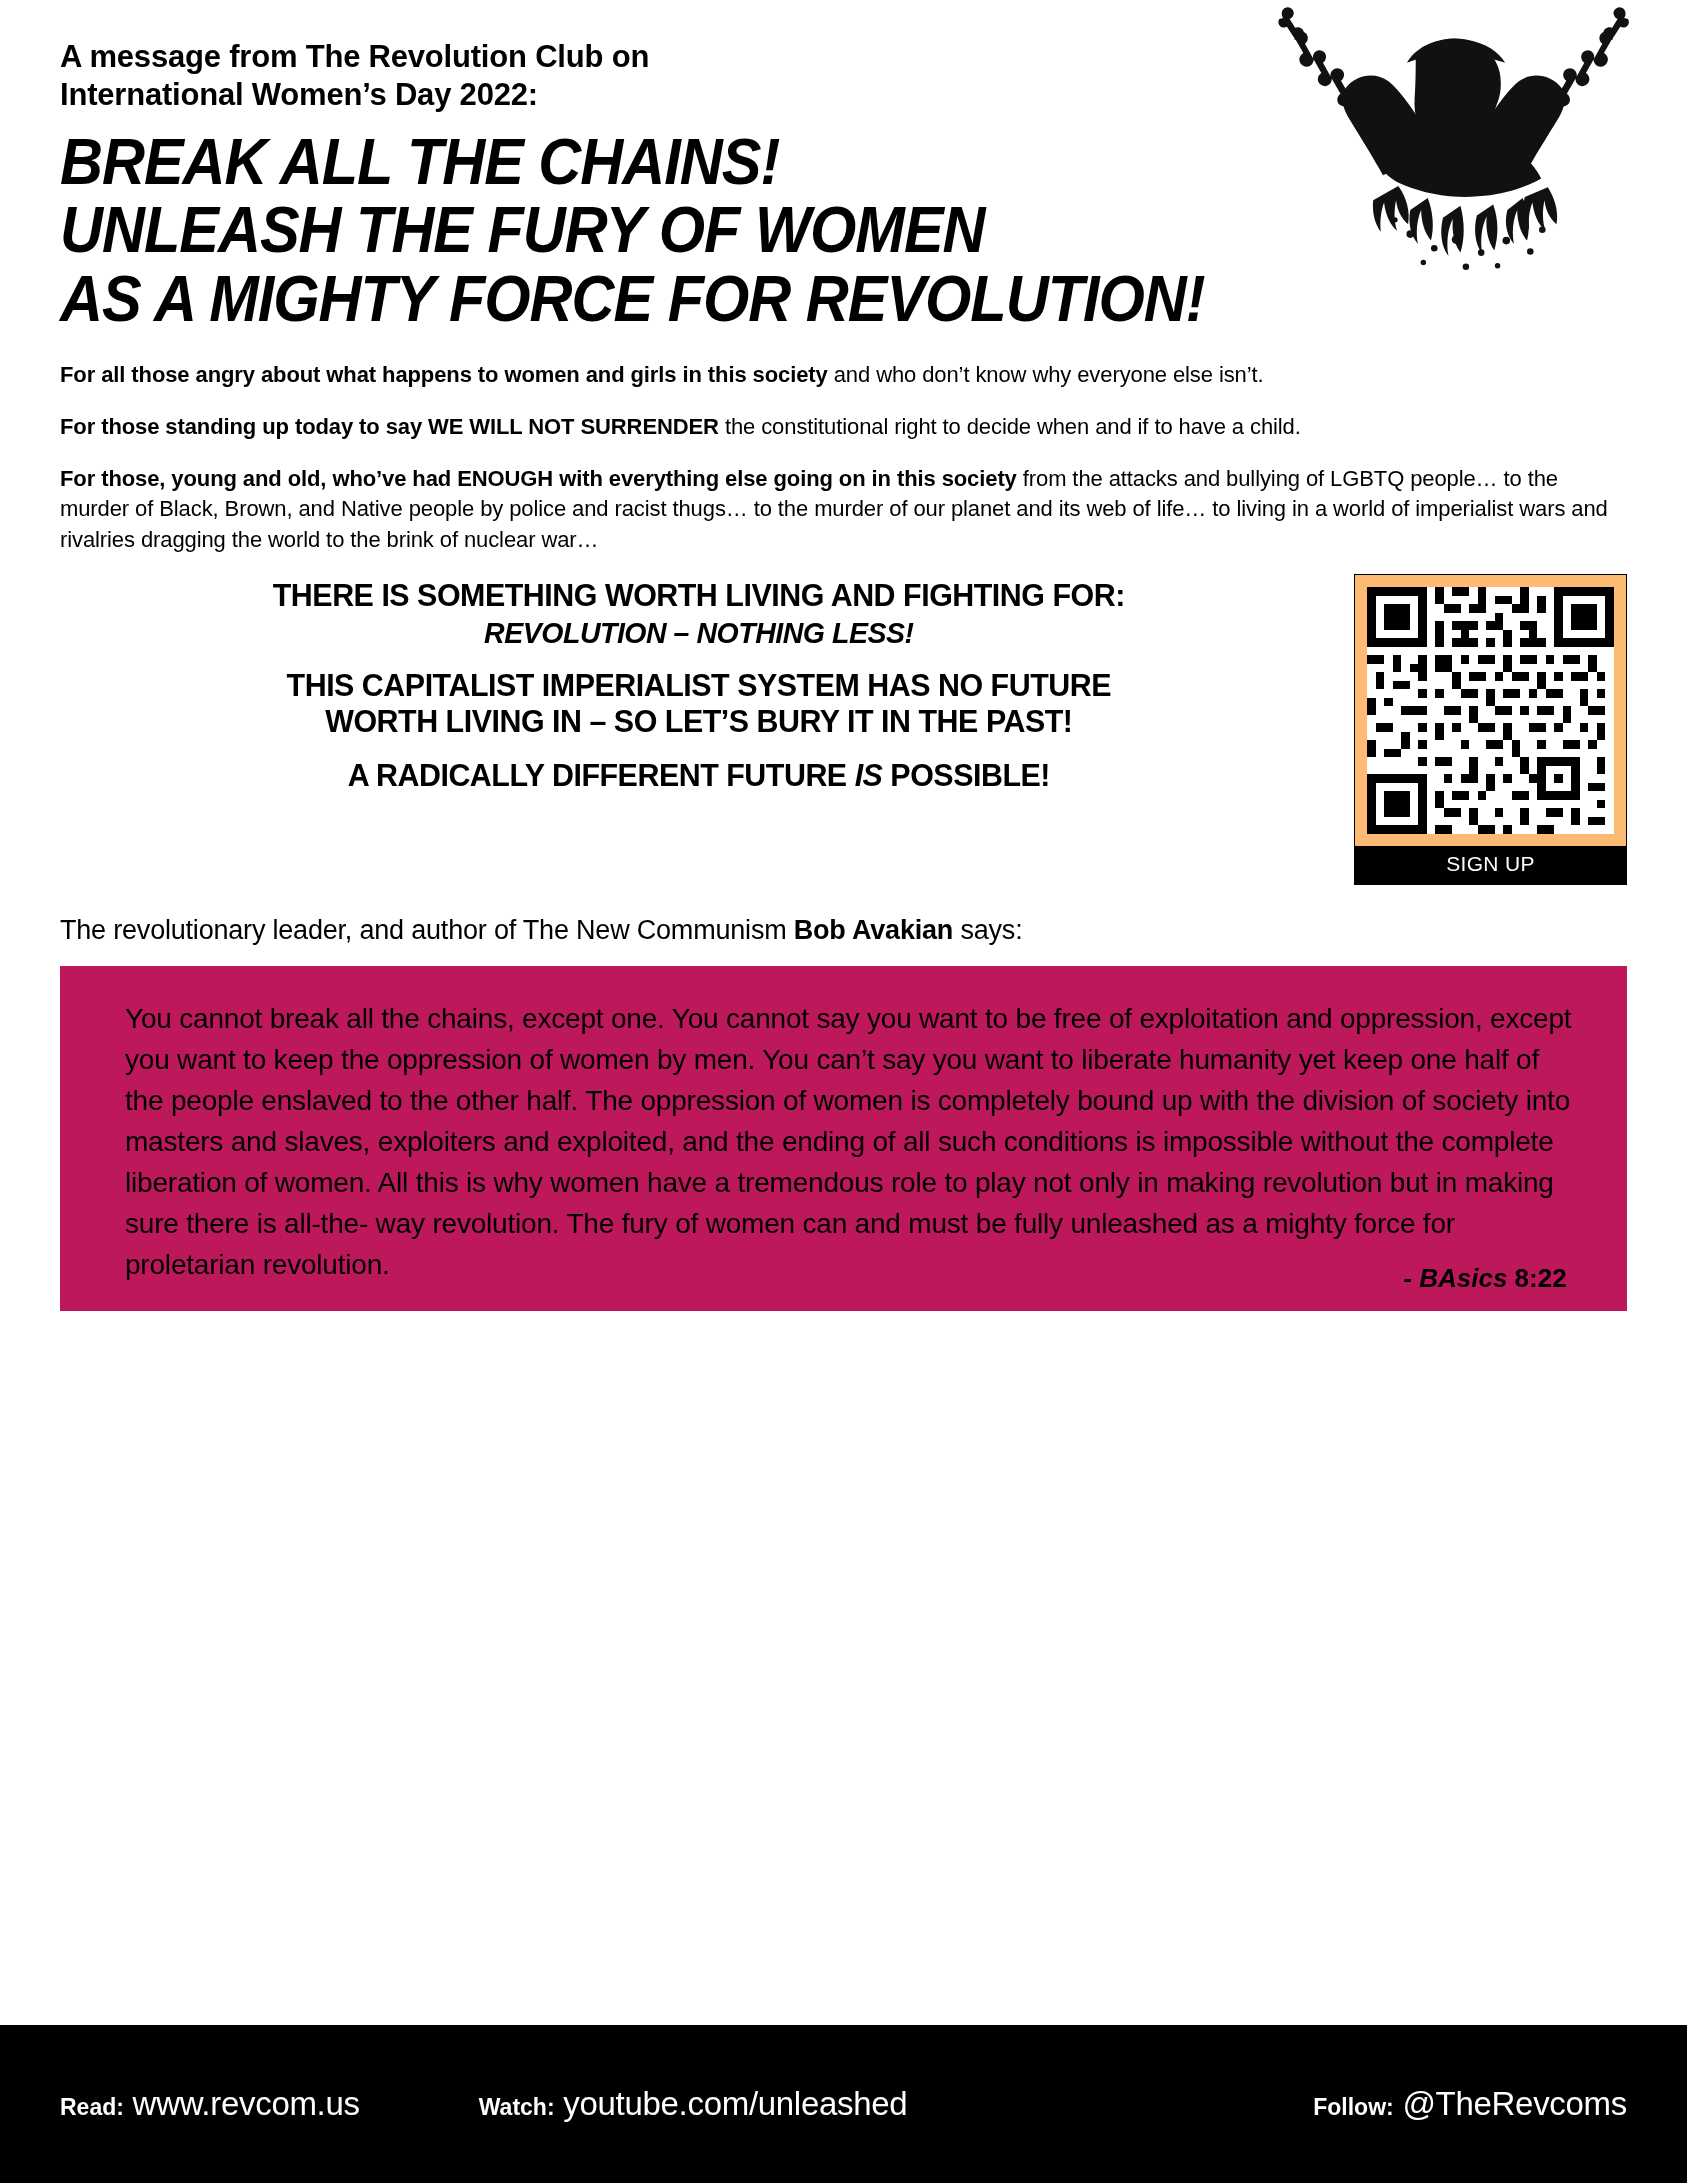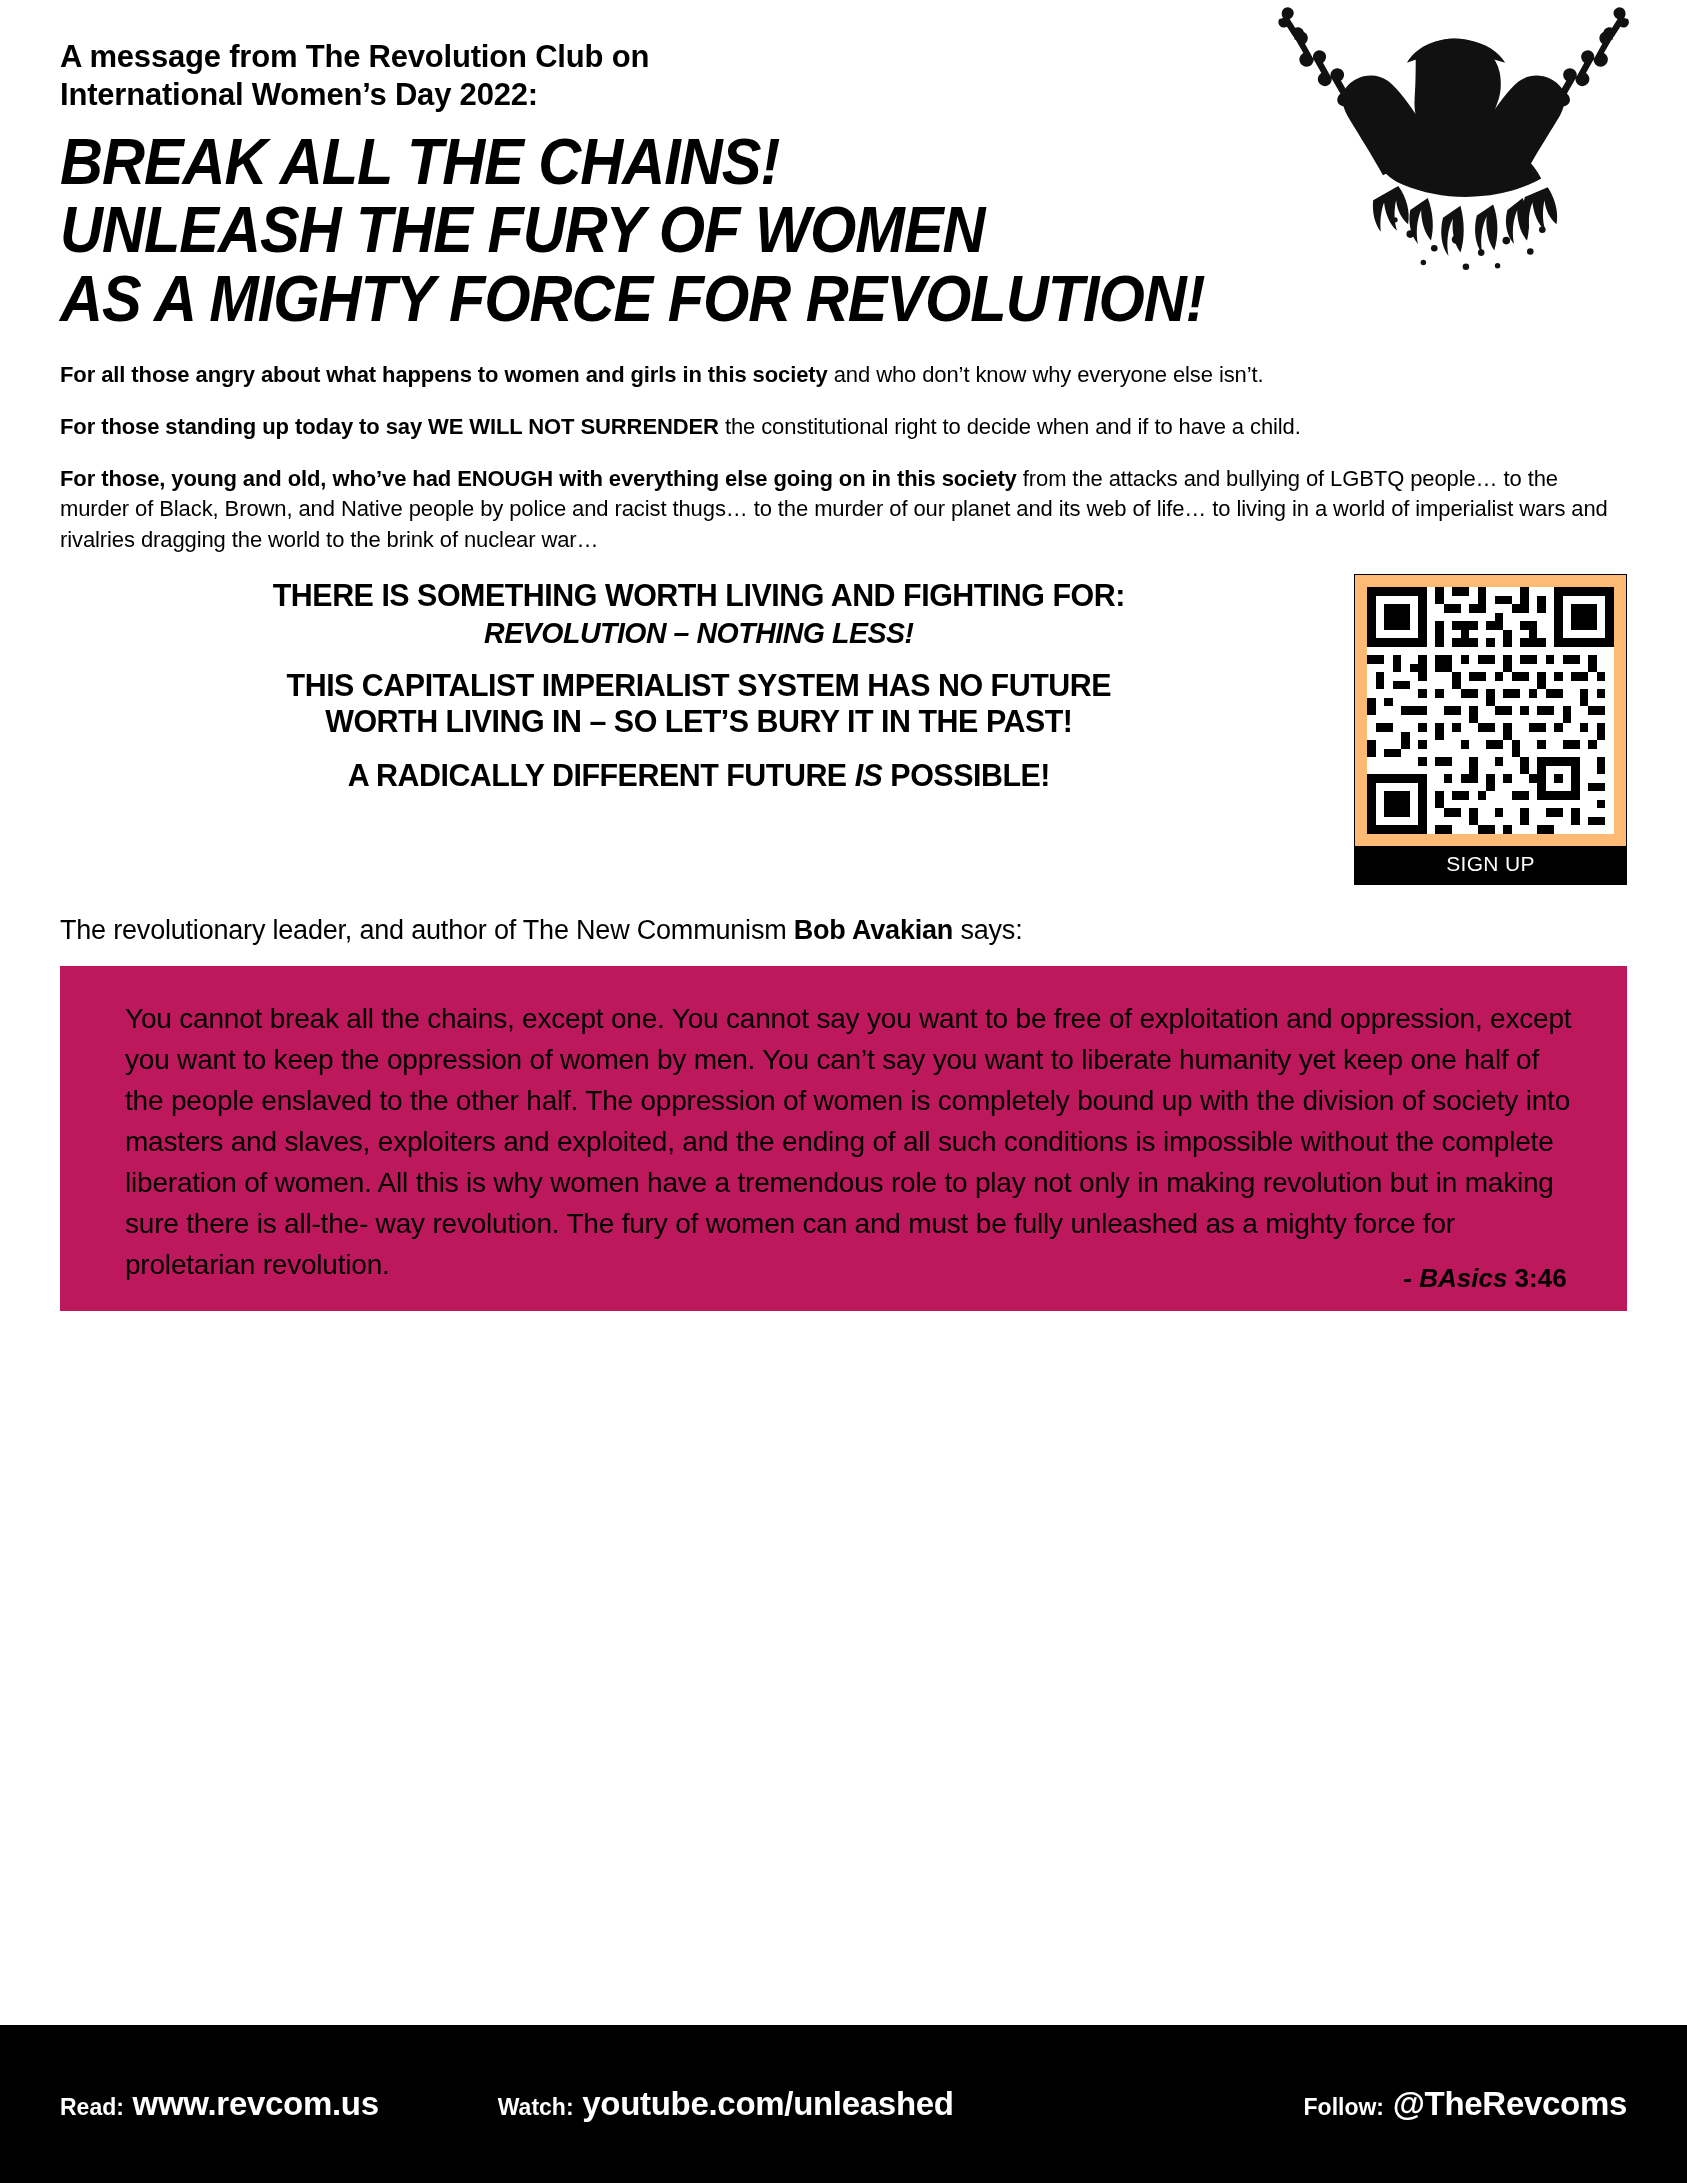--- a/index.html
+++ b/index.html
@@ -177,21 +177,21 @@
     display: flex;
     align-items: baseline;
     white-space: nowrap;
   }
   .f-label {
     font-weight: bold;
     font-size: 23px;
     margin-right: 8.7px;
   }
   .f-value {
-    font-weight: bold;
+    font-weight: normal;
     font-size: 33px;
     letter-spacing: -0.3px;
   }
   .sp-a { width: 65px; }
   .sp-b { flex: 1 1 auto; }
 </style>
 </head>
 <body>
 
 <div class="page">
@@ -420,21 +420,21 @@
     </div>
   </div>
 
   <div class="attrib">
     <span>The revolutionary leader, and author of The New Communism </span><b>Bob Avakian</b><span> says:</span>
   </div>
 
   <div class="quote-box">
     <div class="quote-text">You cannot break all the chains, except one. You cannot say you want to be free of exploitation and oppression, except you want to keep the oppression of women by men. You can’t say you want to liberate humanity yet keep one half of the people enslaved to the other half. The oppression of women is completely bound up with the division of society into masters and slaves, exploiters and exploited, and the ending of all such conditions is impossible without the complete liberation of women. All this is why women have a tremendous role to play not only in making revolution but in making sure there is all-the- way revolution. The fury of women can and must be fully unleashed as a mighty force for proletarian revolution.</div>
     <div class="quote-source">
-      <span>- BAsics </span><span class="num">3:46</span>
+      <span>- BAsics </span><span class="num">8:22</span>
     </div>
   </div>
 
   <div class="footer">
     <div class="footer-item">
       <span class="f-label">Read:</span>
       <span class="f-value">www.revcom.us</span>
     </div>
     <div class="sp-a"></div>
     <div class="footer-item">

